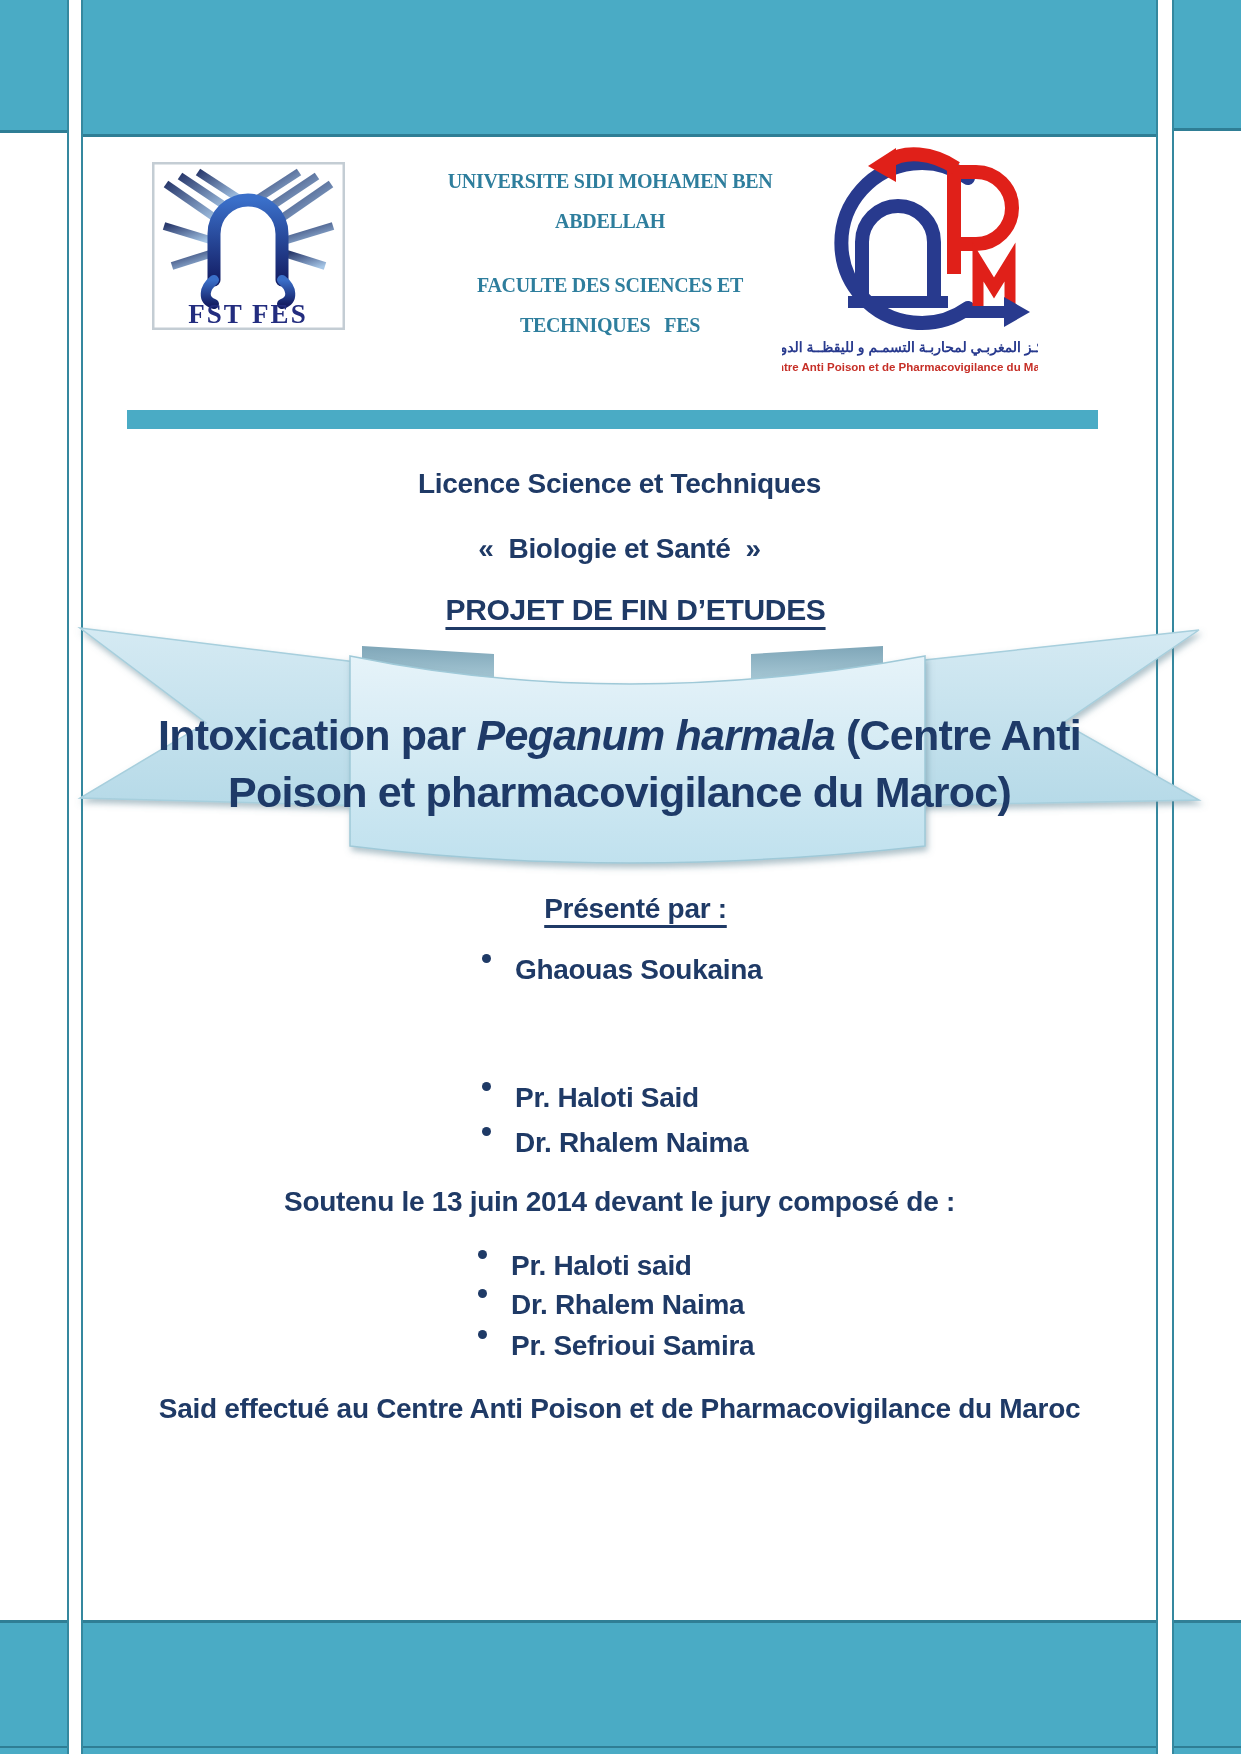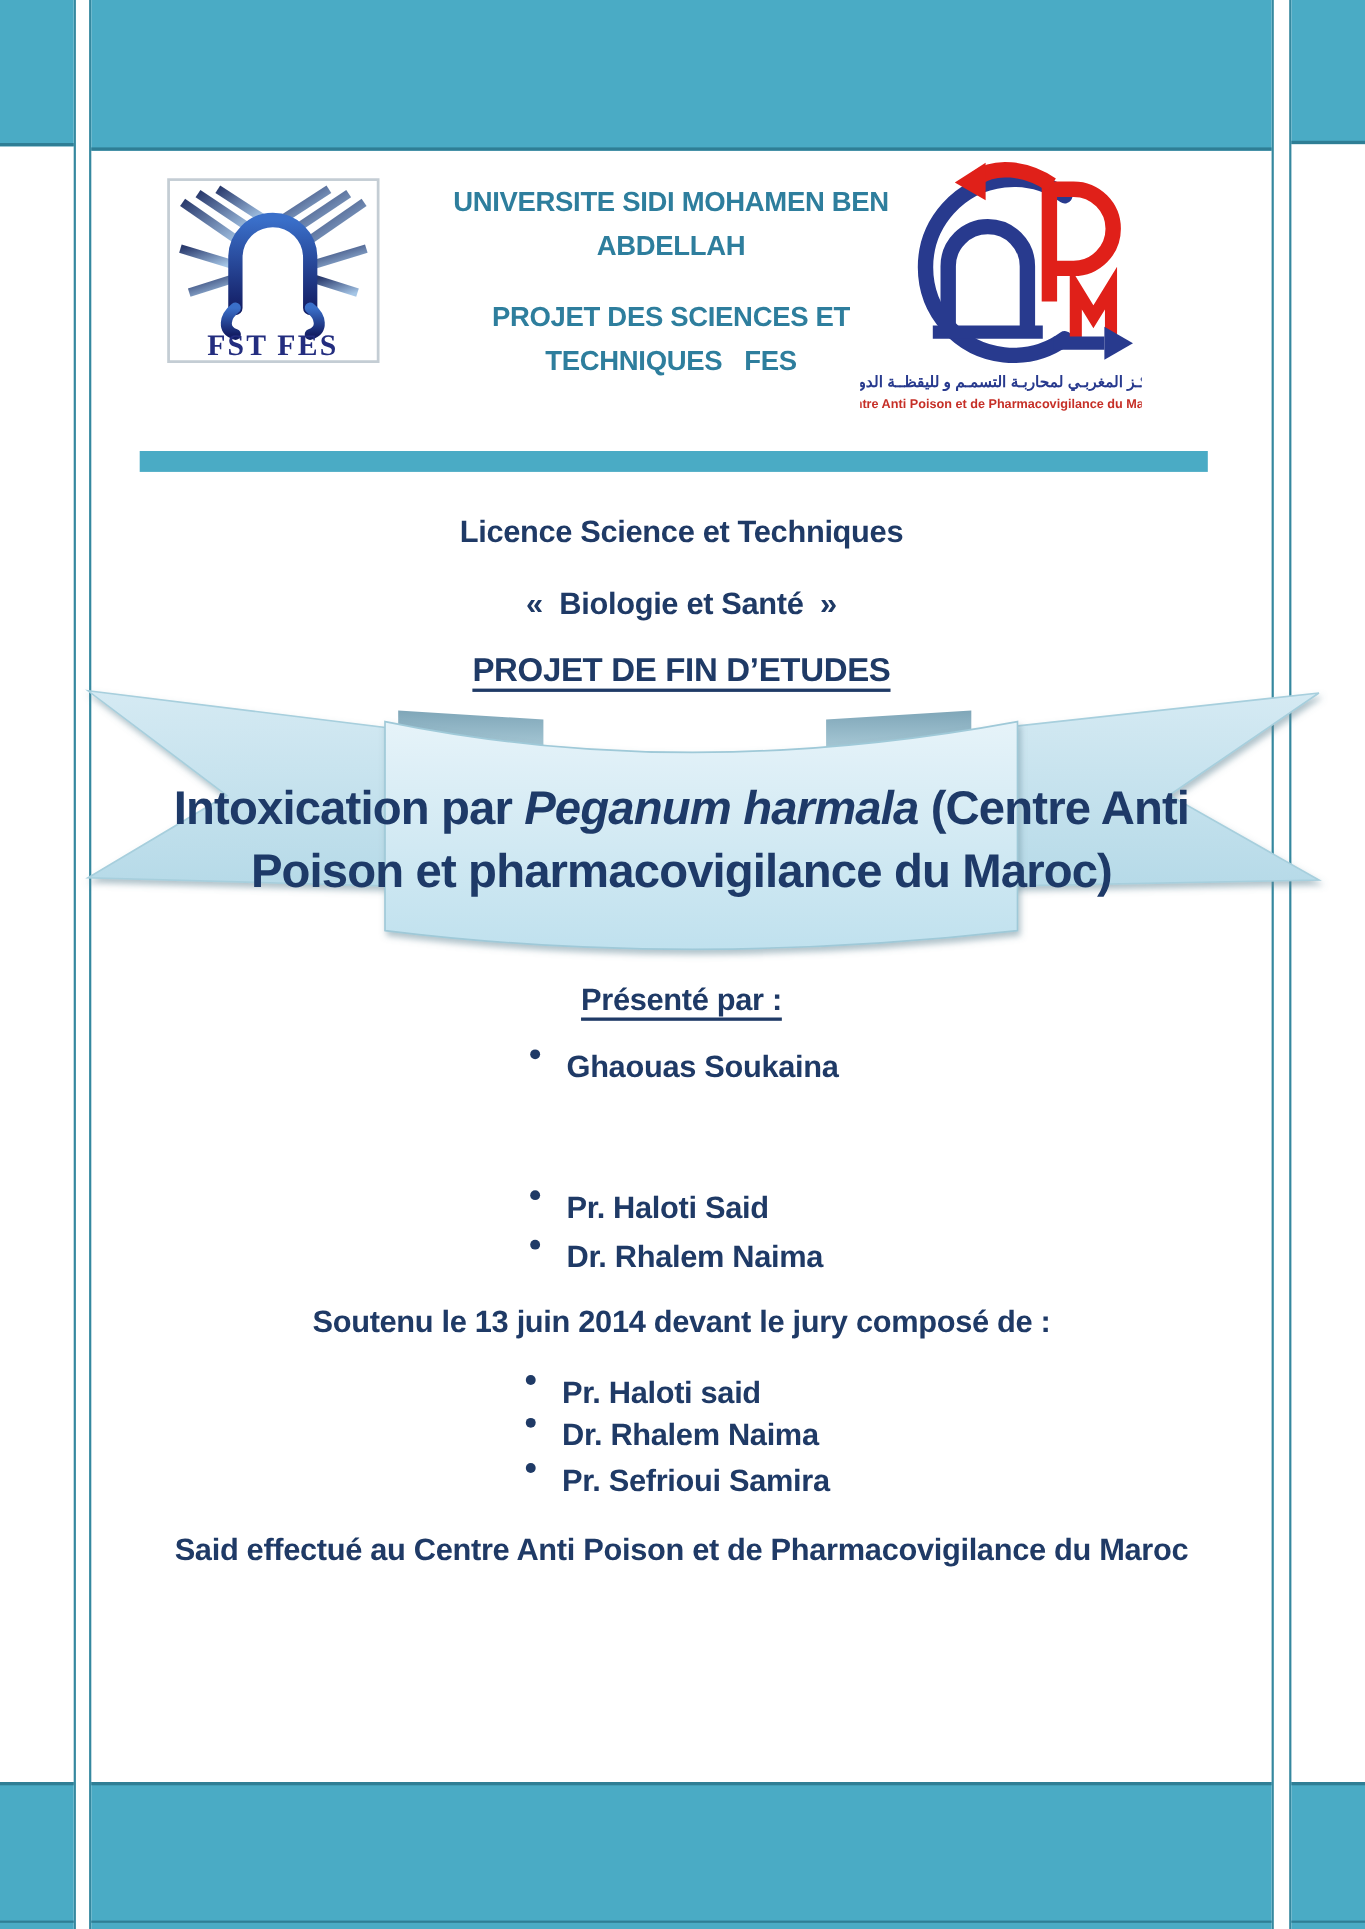--- a/index.html
+++ b/index.html
@@ -5,27 +5,27 @@
   html,body{margin:0;padding:0;background:#e8e8e8;}
   .page{position:relative;width:1241px;height:1754px;background:#ffffff;overflow:hidden;
         font-family:"Liberation Sans",sans-serif;}
   
   .vline{position:absolute;top:0;bottom:0;width:2px;background:#35889f;}
   .band{position:absolute;background:#4aabc5;}
   .band-edge-b{border-bottom:3px solid #2f7e95;}
   .band-edge-t{border-top:3px solid #2f7e95;}
   
   .uni-line{position:absolute;left:360px;width:500px;text-align:center;font-weight:700;
-            color:#2e7e9d;font-size:25px;letter-spacing:-0.3px;white-space:nowrap;}
+            color:#2e7e9d;font-size:20px;letter-spacing:-0.3px;white-space:nowrap;font-family:Liberation Serif, serif;}
   
   .divider{position:absolute;left:127px;top:410px;width:971px;height:19px;background:#4aabc5;}
   
   .h{position:absolute;left:83px;width:1073px;text-align:center;font-weight:700;color:#1f3a66;
      font-size:28px;letter-spacing:-0.3px;white-space:nowrap;}
-  .u{text-decoration:underline;text-decoration-thickness:3px;text-underline-offset:7px;}
+  .u{text-decoration:underline;text-decoration-thickness:3px;text-underline-offset:7px;padding-left:16px;}
   
   .title-line{position:absolute;left:83px;width:1073px;text-align:center;font-weight:700;
               color:#1e3a68;font-size:43px;letter-spacing:-0.8px;white-space:nowrap;line-height:46px;}
   
   .item{position:absolute;display:flex;align-items:flex-start;font-weight:700;color:#1f3a66;
         font-size:28px;letter-spacing:-0.3px;white-space:nowrap;height:38px;}
   .dot{width:9px;height:9px;border-radius:50%;background:#1f3a66;margin-right:24px;flex:0 0 auto;}
   .hairline{position:absolute;height:2px;background:#2f7e95;}
   svg text{font-family:"Liberation Sans",sans-serif;}
   .fst-label{font-family:"Liberation Serif",serif;}
@@ -79,21 +79,21 @@
       <path d="M62,118 L62,72 A34,34 0 0 1 130,72 L130,118" stroke-width="13"></path>
       <path d="M96,78 L96,136" stroke-width="13"></path>
       <path d="M62,118 C52,126 50,138 62,142" stroke-width="10"></path>
       <path d="M130,118 C140,126 142,138 130,142" stroke-width="10"></path>
     </g>
     <text class="fst-label" x="96" y="161" text-anchor="middle" font-size="27" font-weight="bold" fill="#232d7f" letter-spacing="2">FST FES</text>
   </svg>
 
   <div class="uni-line" style="top:170px">UNIVERSITE SIDI MOHAMEN BEN</div>
   <div class="uni-line" style="top:210px">ABDELLAH</div>
-  <div class="uni-line" style="top:274px">PROJET DES SCIENCES ET</div>
+  <div class="uni-line" style="top:274px">FACULTE DES SCIENCES ET</div>
   <div class="uni-line" style="top:314px">TECHNIQUES &nbsp; FES</div>
 
   <svg style="position:absolute;left:782px;top:142px" width="256" height="236" viewBox="0 0 256 236">
     <g>
       <path d="M186,36 A80,80 0 1 0 186,166" stroke="#283a8e" stroke-width="14" fill="none" stroke-linecap="round"></path>
       <path d="M80,160 L80,100 A36,36 0 0 1 152,100 L152,160" stroke="#283a8e" stroke-width="14" fill="none"></path>
       <path d="M66,160 L166,160" stroke="#283a8e" stroke-width="12" fill="none"></path>
       <path d="M172,132 L172,28" stroke="#e02019" stroke-width="14" fill="none"></path>
       <path d="M172,30 L194,30 A36,36 0 0 1 194,102 L172,102" stroke="#e02019" stroke-width="14" fill="none"></path>
       <path d="M174,26 C150,10 122,8 106,20" stroke="#e02019" stroke-width="14" fill="none"></path>

